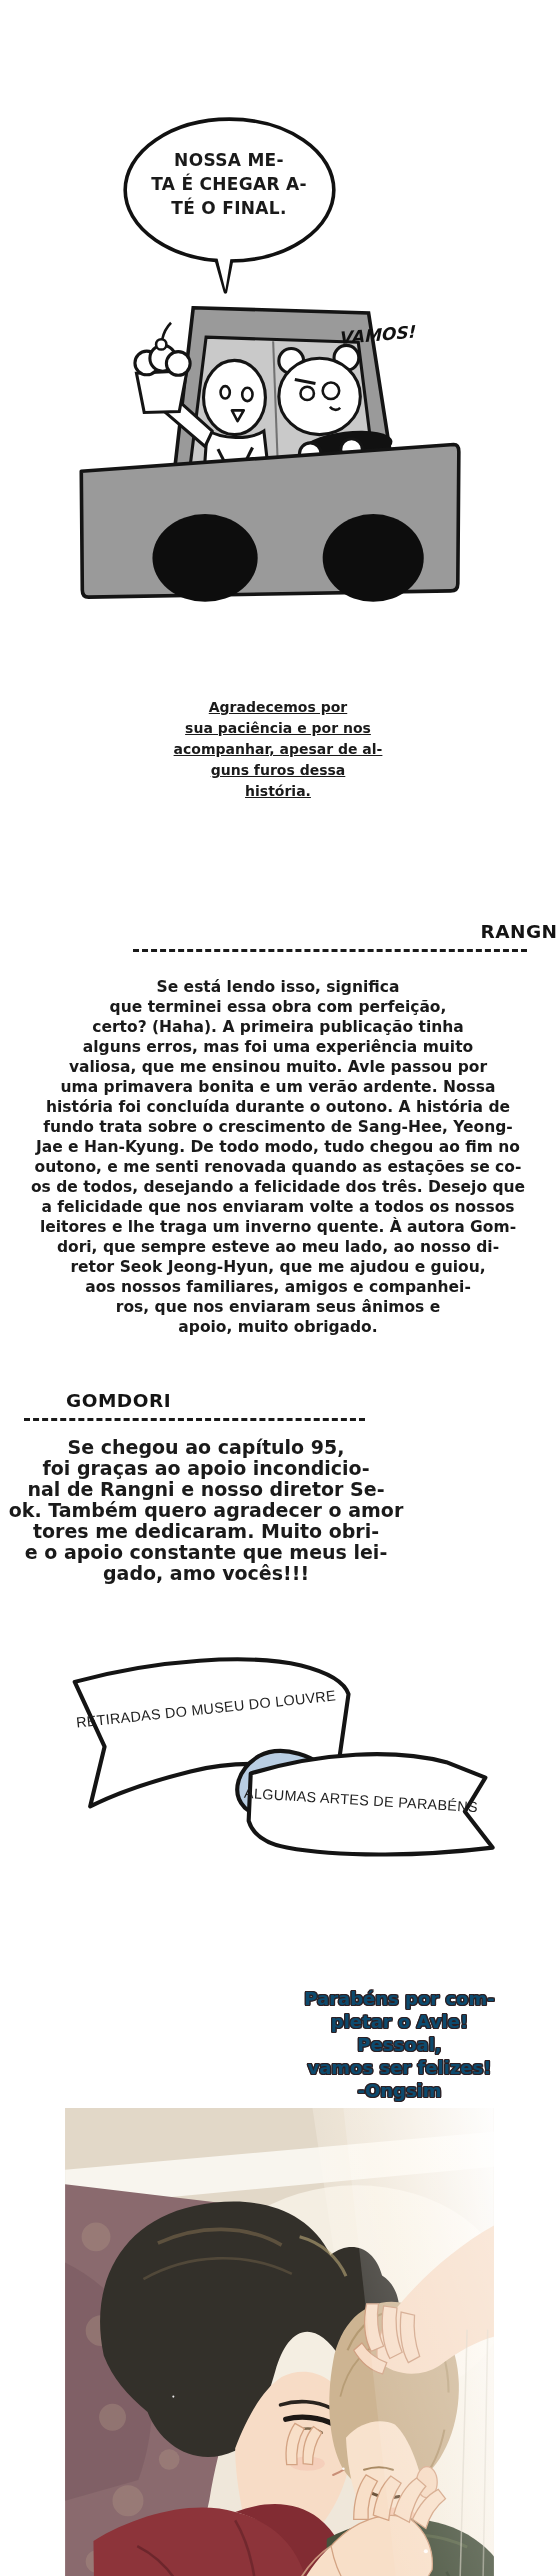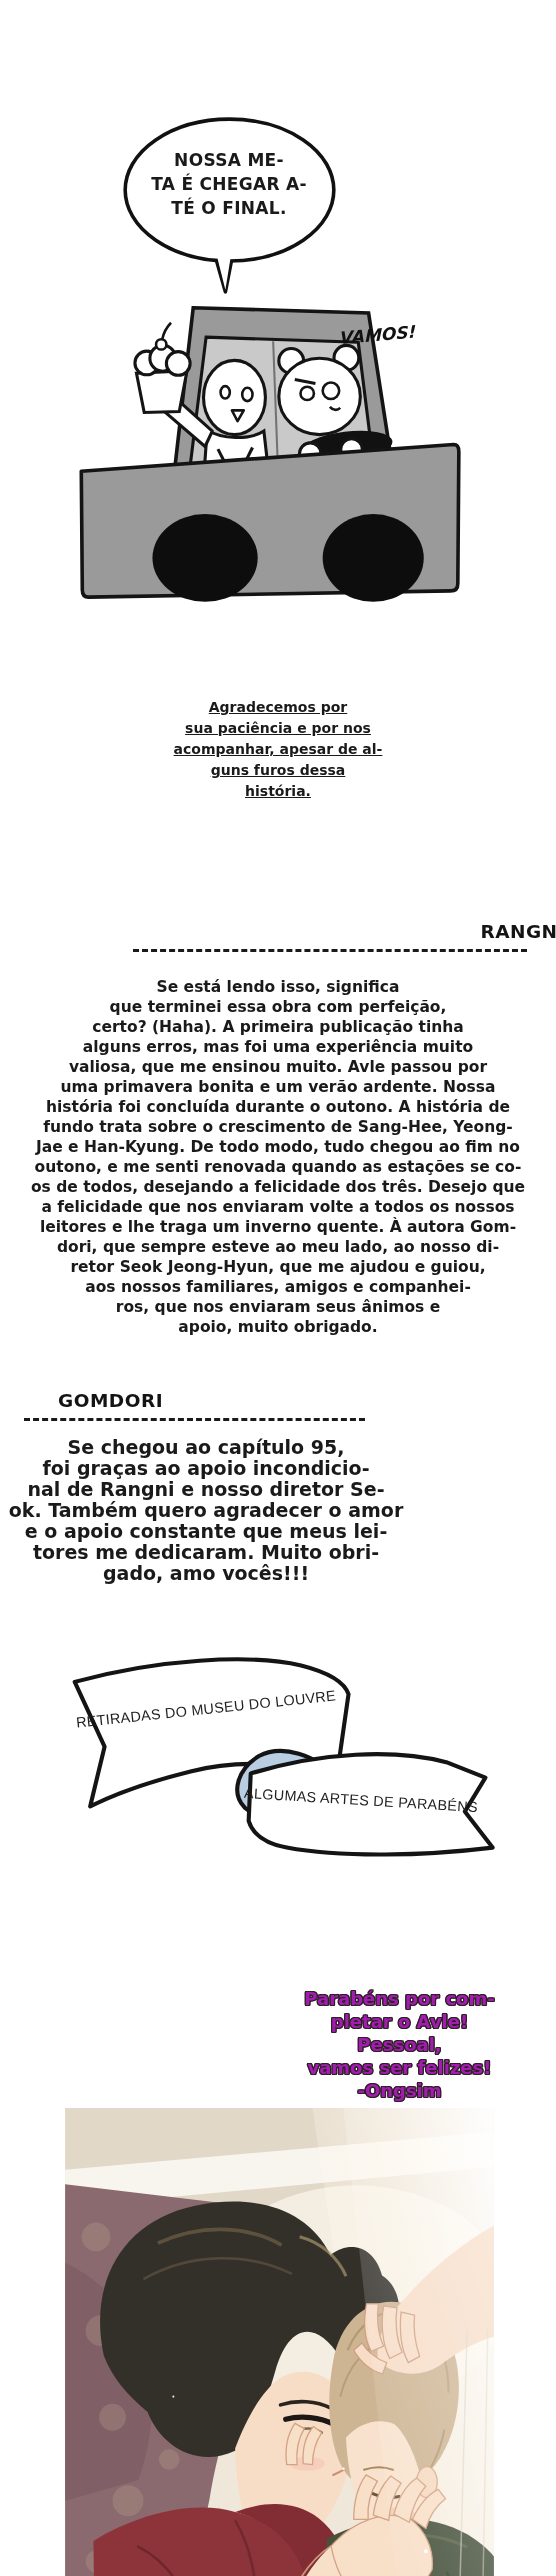--- a/index.html
+++ b/index.html
@@ -102,47 +102,47 @@
     <div>os de todos, desejando a felicidade dos três. Desejo que</div>
     <div>a felicidade que nos enviaram volte a todos os nossos</div>
     <div>leitores e lhe traga um inverno quente. À autora Gom-</div>
     <div>dori, que sempre esteve ao meu lado, ao nosso di-</div>
     <div>retor Seok Jeong-Hyun, que me ajudou e guiou,</div>
     <div>aos nossos familiares, amigos e companhei-</div>
     <div>ros, que nos enviaram seus ânimos e</div>
     <div>apoio, muito obrigado.</div>
   </div>
 
-  <div class="abs section-h" style="left:14px;top:1390px;width:309px;text-align:left">GOMDORI</div>
+  <div class="abs section-h" style="left:22px;top:1390px;width:309px;text-align:left">GOMDORI</div>
   <div class="abs dashed" style="left:24px;top:1418px;width:341px"></div>
   <div class="abs comic para-g" style="left:0;top:1437px;width:412px">
     <div>Se chegou ao capítulo 95,</div>
     <div>foi graças ao apoio incondicio-</div>
     <div>nal de Rangni e nosso diretor Se-</div>
     <div>ok. Também quero agradecer o amor</div>
+    <div>tores me dedicaram. Muito obri-</div>
     <div>e o apoio constante que meus lei-</div>
-    <div>tores me dedicaram. Muito obri-</div>
     <div>gado, amo vocês!!!</div>
   </div>
 
   <svg class="abs" style="left:54px;top:1651px" width="448" height="211" viewBox="0 0 870 410">
 
     <path d="M 40,60 C 200,16 380,5 480,28 C 535,42 565,62 572,84 L 548,252
              C 460,212 350,212 265,234 C 185,254 120,277 70,302 L 98,186 Z" fill="#ffffff" stroke="#141414" stroke-width="8" stroke-linejoin="round"></path>
 
     <path d="M 548,252 C 512,198 440,182 398,204 C 358,228 342,274 370,304
              C 404,336 482,330 526,304 C 546,290 552,272 548,252 Z" fill="#b9cee3" stroke="#141414" stroke-width="8" stroke-linejoin="round"></path>
 
     <path d="M 382,238 C 520,196 662,190 762,216 L 838,246 L 798,312 L 852,382
              C 720,398 560,402 452,382 C 410,374 386,356 378,330 Z" fill="#ffffff" stroke="#141414" stroke-width="8" stroke-linejoin="round"></path>
   </svg>
   <div class="abs ribbon-text" style="left:72px;top:1701px;width:268px;transform:rotate(-6deg)">RETIRADAS DO MUSEU DO LOUVRE</div>
   <div class="abs ribbon-text" style="left:227px;top:1792px;width:268px;transform:rotate(3.5deg)">ALGUMAS ARTES DE PARABÉNS</div>
 
-  <div class="abs pink" style="left:286px;top:1987px;width:227px;color:#a21caf">
+  <div class="abs pink" style="left:286px;top:1987px;width:227px;color:#0c4a6e">
     <div>Parabéns por com-</div>
     <div>pletar o Avle! Pessoal,</div>
     <div>vamos ser felizes!</div>
     <div>-Ongsim</div>
   </div>
 
   <svg class="abs" style="left:65px;top:2108px" width="429" height="553" viewBox="0 0 832 1073">
     <defs>
       <linearGradient id="beam" x1="100%" y1="0%" x2="0%" y2="60%">
         <stop offset="0" stop-color="#ffffff" stop-opacity=".95"></stop>

